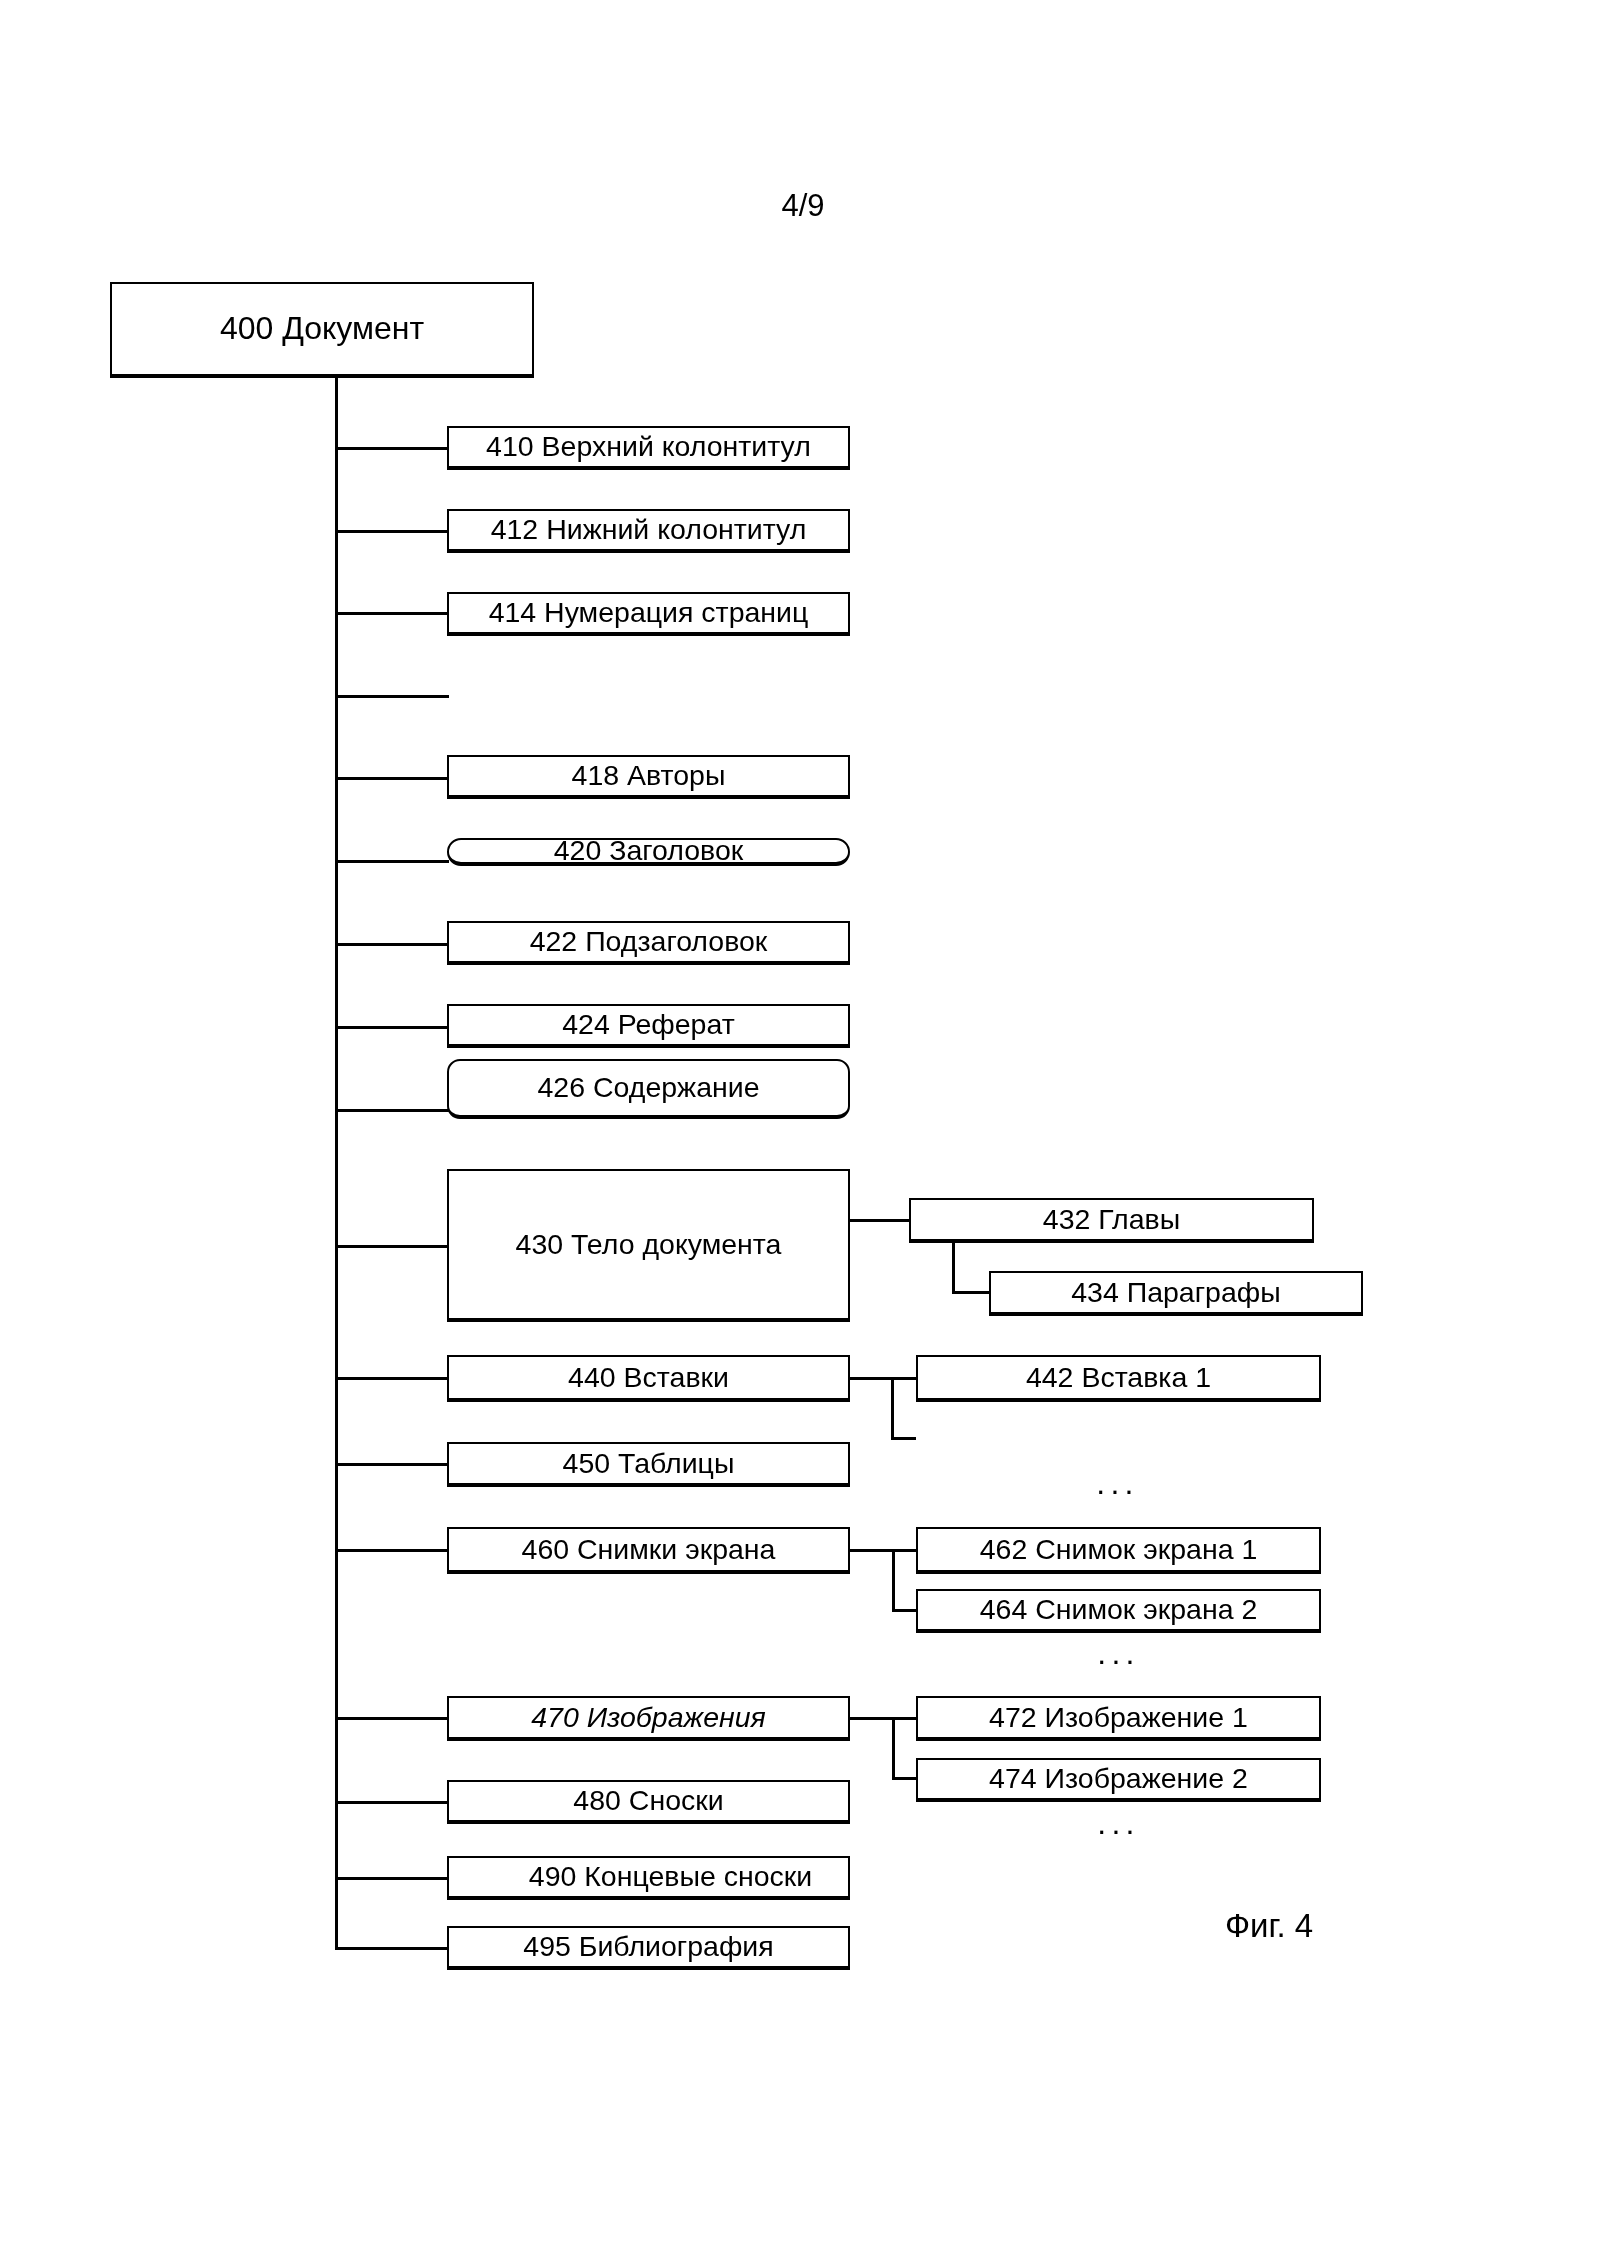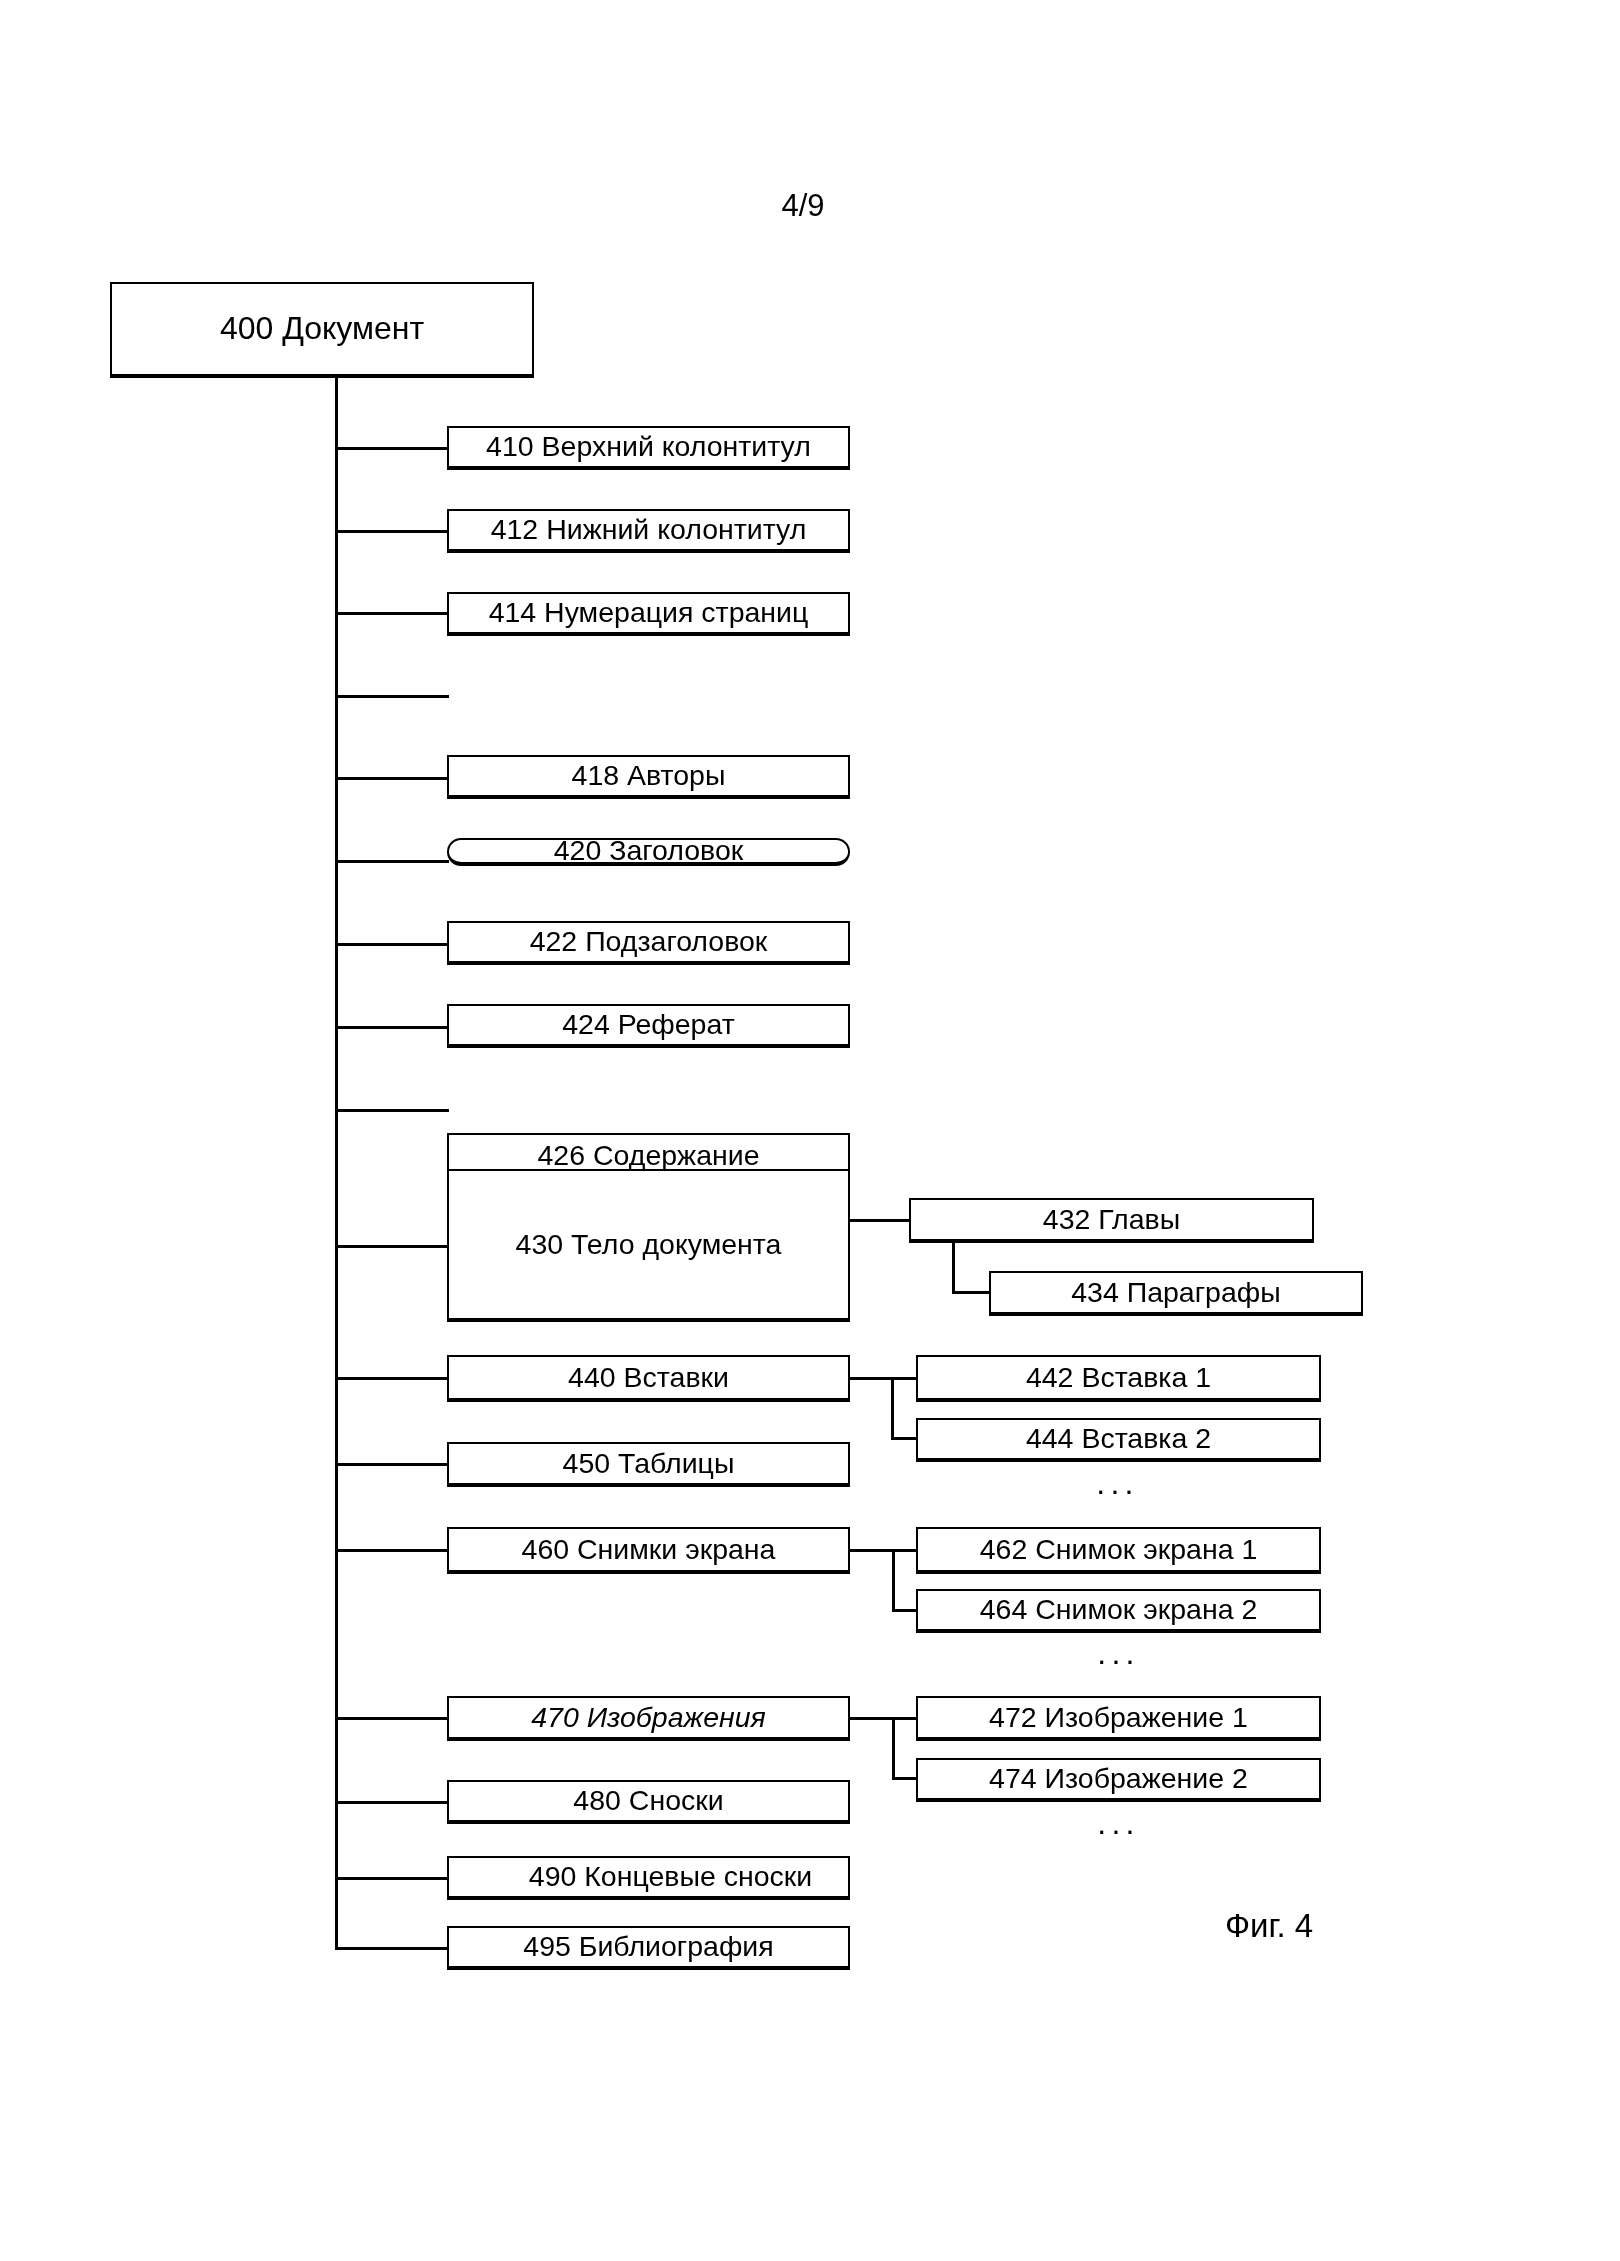--- a/index.html
+++ b/index.html
@@ -96,21 +96,21 @@
   <div class="line" style="left:335px; top:1877px; width:114px; height:2.6px;"></div>
   <div class="line" style="left:335px; top:1947px; width:114px; height:2.6px;"></div>
 
   <div class="box" style="left:447px; top:426px; width:403px; height:44px;">410 Верхний колонтитул</div>
   <div class="box" style="left:447px; top:509px; width:403px; height:44px;">412 Нижний колонтитул</div>
   <div class="box" style="left:447px; top:592px; width:403px; height:44px;">414 Нумерация страниц</div>
   <div class="box" style="left:447px; top:755px; width:403px; height:44px;">418 Авторы</div>
   <div class="box" style="left:447px; top:838px; width:403px; height:28px;border-radius:17px;">420 Заголовок</div>
   <div class="box" style="left:447px; top:921px; width:403px; height:44px;">422 Подзаголовок</div>
   <div class="box" style="left:447px; top:1004px; width:403px; height:44px;">424 Реферат</div>
-  <div class="box" style="left:447px; top:1133px; width:403px; height:48px;">426 Содержание</div>
+  <div class="box" style="left:447px; top:1059px; width:403px; height:60px;border-radius:13px;">426 Содержание</div>
   <div class="box" style="left:447px; top:1169px; width:403px; height:153px;">430 Тело документа</div>
   <div class="box" style="left:447px; top:1355px; width:403px; height:47px;">440 Вставки</div>
   <div class="box" style="left:447px; top:1442px; width:403px; height:45px;">450 Таблицы</div>
   <div class="box" style="left:447px; top:1527px; width:403px; height:47px;">460 Снимки экрана</div>
   <div class="box" style="left:447px; top:1696px; width:403px; height:45px;font-style:italic;">470 Изображения</div>
   <div class="box" style="left:447px; top:1780px; width:403px; height:44px;">480 Сноски</div>
   <div class="box" style="left:447px; top:1856px; width:403px; height:44px;padding-left:44px;">490 Концевые сноски</div>
   <div class="box" style="left:447px; top:1926px; width:403px; height:44px;">495 Библиография</div>
 
   <div class="line" style="left:850px; top:1219px; width:59px; height:2.6px;"></div>
@@ -126,21 +126,20 @@
   <div class="line" style="left:892px; top:1549px; width:2.6px; height:62px;"></div>
   <div class="line" style="left:892px; top:1609px; width:24px; height:2.6px;"></div>
 
   <div class="line" style="left:850px; top:1717px; width:66px; height:2.6px;"></div>
   <div class="line" style="left:892px; top:1717px; width:2.6px; height:62px;"></div>
   <div class="line" style="left:892px; top:1777px; width:24px; height:2.6px;"></div>
 
   <div class="box" style="left:909px; top:1198px; width:405px; height:45px;">432 Главы</div>
   <div class="box" style="left:989px; top:1271px; width:374px; height:45px;">434 Параграфы</div>
   <div class="box" style="left:916px; top:1355px; width:405px; height:47px;">442 Вставка 1</div>
-  <div class="box" style="left:916px; top:1418px; width:405px; height:44px;">444 Вставка 2</div>
   <div class="box" style="left:916px; top:1527px; width:405px; height:47px;">462 Снимок экрана 1</div>
   <div class="box" style="left:916px; top:1589px; width:405px; height:44px;">464 Снимок экрана 2</div>
   <div class="box" style="left:916px; top:1696px; width:405px; height:45px;">472 Изображение 1</div>
   <div class="box" style="left:916px; top:1758px; width:405px; height:44px;">474 Изображение 2</div>
 
   <div class="dots" style="left:1053px; top:1464px;">...</div>
   <div class="dots" style="left:1054px; top:1634px;">...</div>
   <div class="dots" style="left:1054px; top:1804px;">...</div>
 
   <div class="figcap">Фиг. 4</div>

